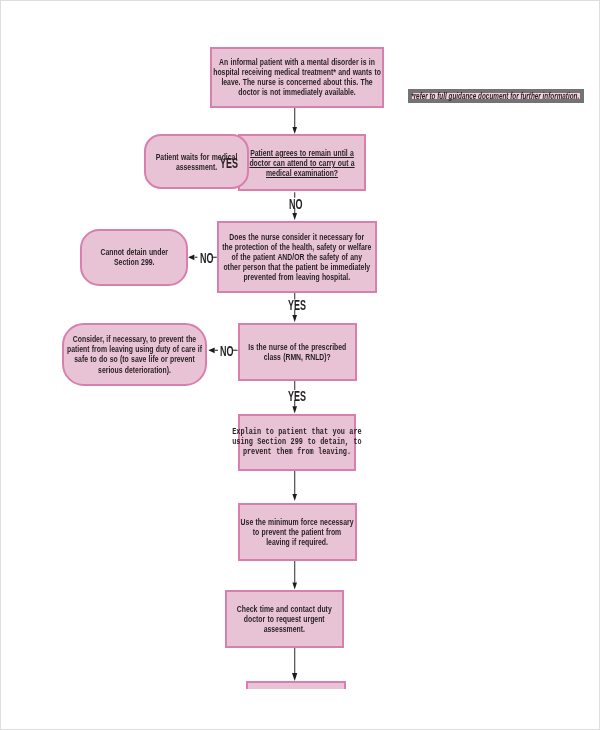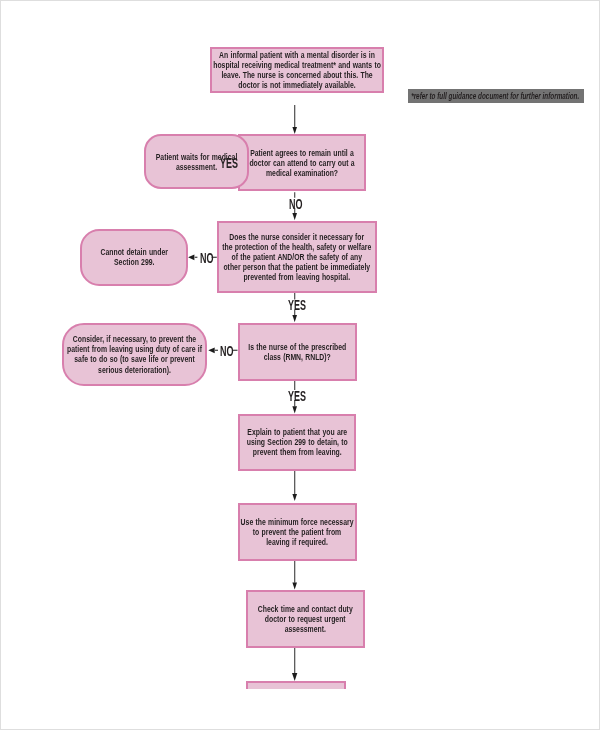--- a/index.html
+++ b/index.html
@@ -33,40 +33,40 @@
     font-size:9px;line-height:10.1px;word-spacing:0.5px;
     letter-spacing:0px;
   }
   .node .txt .ln{
     display:block;white-space:nowrap;
     transform:scaleX(0.762);
   }
   .rounded{border-radius:19px;}
   .note{
     position:absolute;box-sizing:border-box;
-    background:#f2cedf;border:7px solid #737373;
+    background:#f2cedf;border:4px solid #737373;
     display:flex;align-items:center;justify-content:center;
     font-style:italic;font-weight:700;color:#231f20;
   }
   .note .txt{display:inline-block;transform:scaleX(0.682);transform-origin:center;font-size:9.3px;line-height:9px;white-space:nowrap;}
   .lbl{
     position:absolute;color:#231f20;font-weight:700;
     font-size:15px;line-height:11.3px;
   }
   .lbl span{display:inline-block;transform:scaleX(0.60);transform-origin:left center;white-space:nowrap;}
   svg.conn{position:absolute;left:0;top:0;width:600px;height:730px;overflow:visible;pointer-events:none;}
 
   
-  #b1{left:209.6px;top:46.7px;width:174.7px;height:46px;padding:0 4px;}
-  #b2{left:237.7px;top:134.4px;width:128px;height:57.0px;padding:12px 4px;}
+  #b1{left:209.6px;top:46.7px;width:174.7px;height:61px;padding:0 4px;}
+  #b2{left:237.7px;top:134.4px;width:128px;height:57.0px;padding:12px 4px;text-decoration:underline;}
   #b3{left:217.0px;top:220.8px;width:160.2px;height:72px;padding:0 4px;}
   #b4{left:237.5px;top:323.2px;width:119.2px;height:57.4px;padding:0 4px;}
-  #b5{left:237.7px;top:413.5px;width:118.8px;height:57.4px;padding:0 4px;}
+  #b5{left:237.7px;top:413.5px;width:118.8px;height:57.4px;padding:0 4px;font-family:Liberation Mono, monospace;}
   #b6{left:237.7px;top:502.9px;width:119.1px;height:57.9px;padding:0 4px;}
-  #b7{left:246px;top:590.0px;width:119.0px;height:57.9px;padding:0 4px;}
+  #b7{left:225px;top:590.0px;width:119.0px;height:57.9px;padding:0 4px;}
   #b8{left:245.9px;top:680.9px;width:100.2px;height:8.1px;border-bottom:none;}
   #r1{left:104.0px;top:134.2px;width:105.3px;height:54.9px;padding:0 6px;border-radius:17px;margin-left:40px;}
   #r2{left:79.8px;top:228.9px;width:108.0px;height:56.9px;padding:0 6px;border-radius:19.3px;}
   #r3{left:62.3px;top:322.9px;width:144.7px;height:63.2px;padding:16px 6px;border-radius:22px;}
   #note1{left:407.6px;top:89px;width:176.1px;height:14px;}
   #l1{left:219.5px;top:156.5px;}
   #l2{left:288.9px;top:198.3px;}
   #l3{left:199.5px;top:251.6px;}
   #l4{left:288.0px;top:299.3px;}
   #l5{left:219.8px;top:345.4px;}

